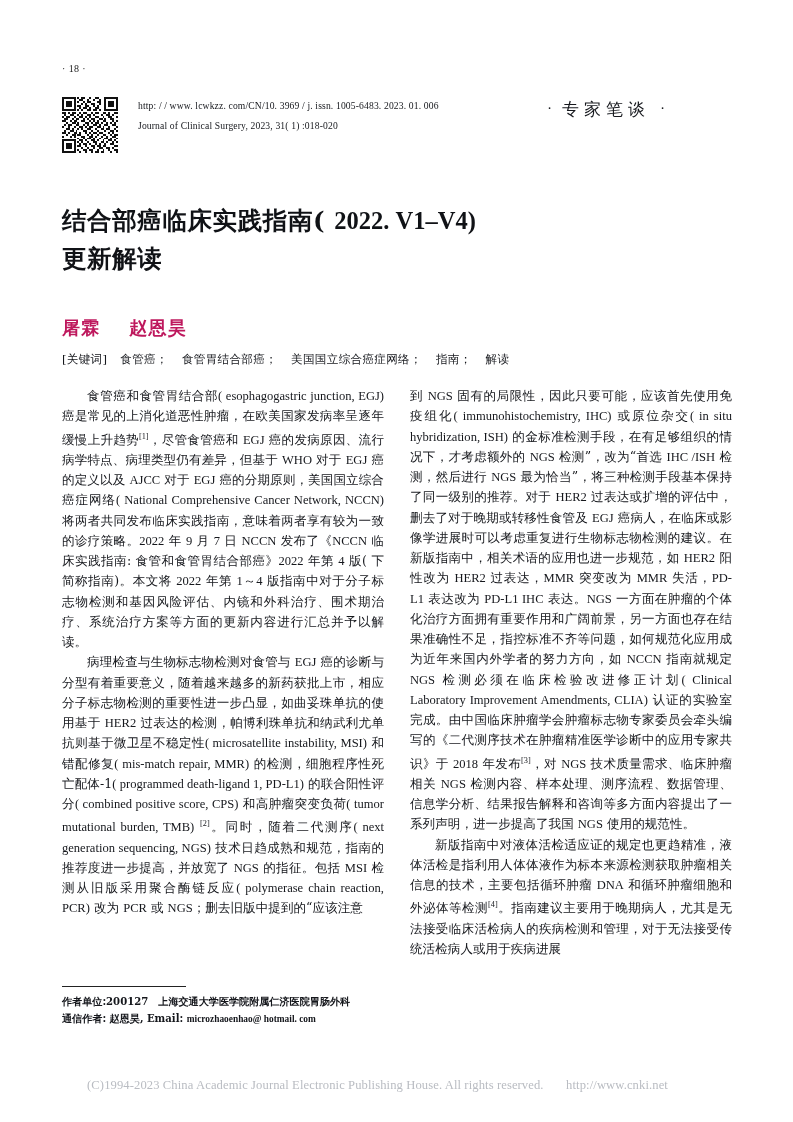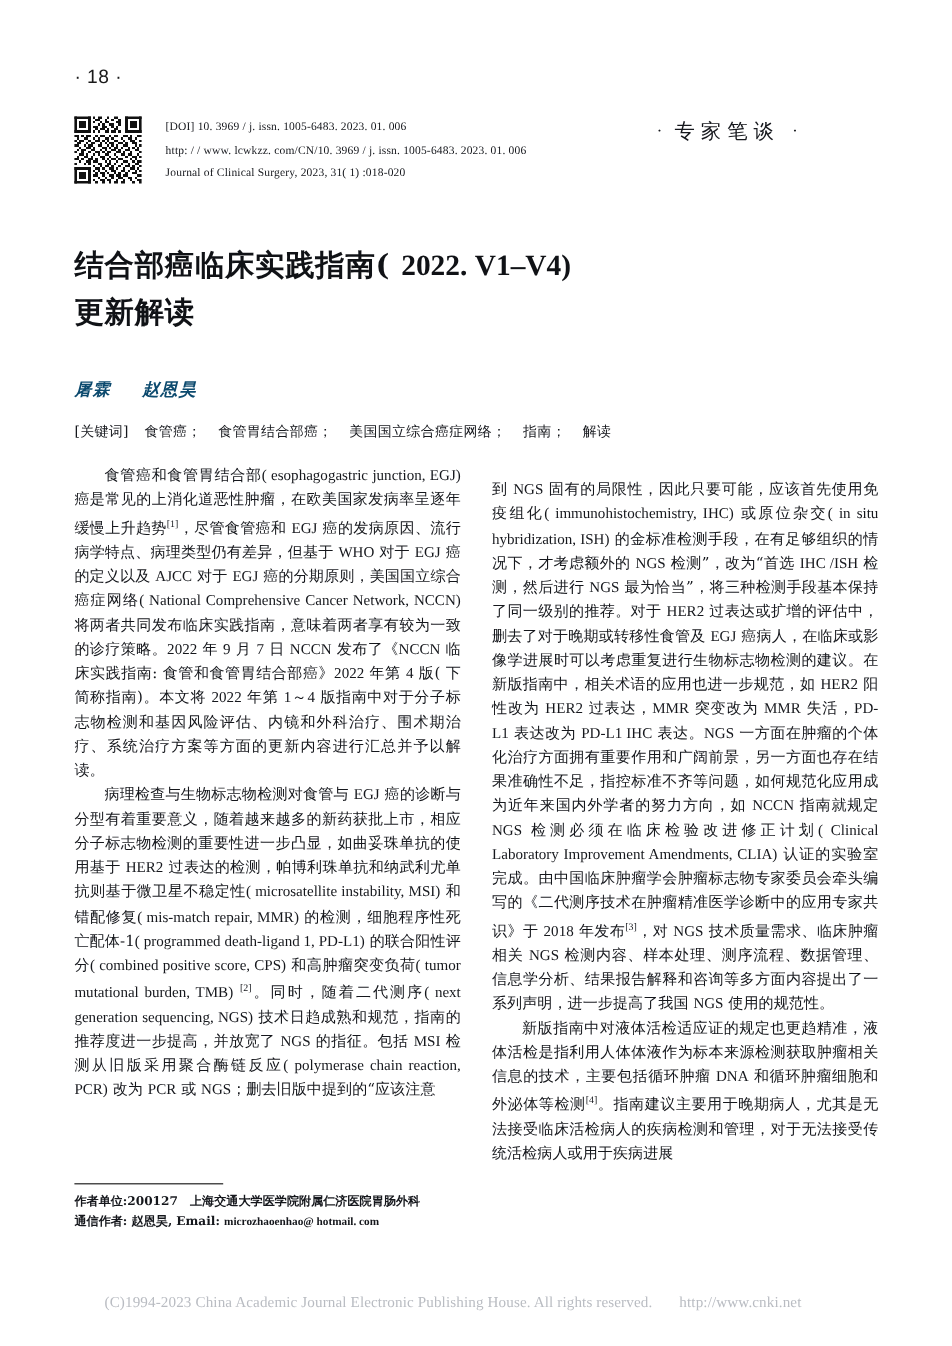--- a/index.html
+++ b/index.html
@@ -28,22 +28,22 @@
     position: absolute;
     left: 62px;
     top: 52px;
     width: 672px;
     height: 22px;
     display: flex;
     align-items: flex-end;
     justify-content: space-between;
   }
   .folio {
-    font-family: Liberation Sans, sans-serif;
-    font-size: 16px;
+    font-family: Liberation Serif, serif;
+    font-size: 10px;
     letter-spacing: 0.4px;
     color: #1a1a1a;
     white-space: nowrap;
   }
   .journal-line {
     font-size: 10.2px;
     color: #15171c;
     white-space: nowrap;
     border-bottom: 1px solid #20242c;
     padding-bottom: 2px;
@@ -121,24 +121,23 @@
     letter-spacing: 0;
   }
 
   
   .authors {
     position: absolute;
     left: 62px;
     top: 316px;
     font-family: "DejaVu Serif", serif;
     font-weight: 700;
-    font-size: 14px;
+    font-size: 18px;
     letter-spacing: 1.2px;
-    color: #0c4a6e;
-    font-style: italic;
+    color: #be185d;
   }
   .authors .gap { display: inline-block; width: 14px; }
 
   
   .keywords {
     position: absolute;
     left: 62px;
     top: 352px;
     width: 600px;
     font-family: "DejaVu Serif", serif;
@@ -163,21 +162,21 @@
     text-justify: inter-character;
     letter-spacing: 0.05px;
   }
   .col.left  { left: 62px; }
   .col.right { left: 410px; }
   .col p {
     margin: 0;
     text-indent: 2em;
     text-align: justify;
   }
-  .col p.noindent { text-indent: 0; margin-top: 12px; }
+  .col p.noindent { text-indent: 0; }
   .col h2 {
     margin: 0;
     font-size: 12.55px;
     font-weight: normal;
     line-height: 20.25px;
     text-indent: 2em;
     letter-spacing: 0.05px;
   }
   .lat {
     font-family: "Liberation Serif", serif;
@@ -464,21 +463,20 @@
         <rect x="9" y="28" width="1" height="1"></rect>
           <rect x="12" y="28" width="1" height="1"></rect>
           <rect x="15" y="28" width="1" height="1"></rect>
           <rect x="17" y="28" width="2" height="1"></rect>
           <rect x="20" y="28" width="2" height="1"></rect>
           <rect x="25" y="28" width="1" height="1"></rect>
           <rect x="28" y="28" width="1" height="1"></rect>
       </g>
     </svg>
     <div class="doi-lines">
-      <div>[DOI] 10. 3969 / j. issn. 1005-6483. 2023. 01. 006</div>
       <div>http: / / www. lcwkzz. com/CN/10. 3969 / j. issn. 1005-6483. 2023. 01. 006</div>
       <div>Journal of Clinical Surgery, 2023, 31( 1) :018-020</div>
     </div>
   </div>
 
   <div class="section-kicker">
     <span class="dot">·</span>
     <span>专家笔谈</span>
     <span class="dot">·</span>
   </div>

